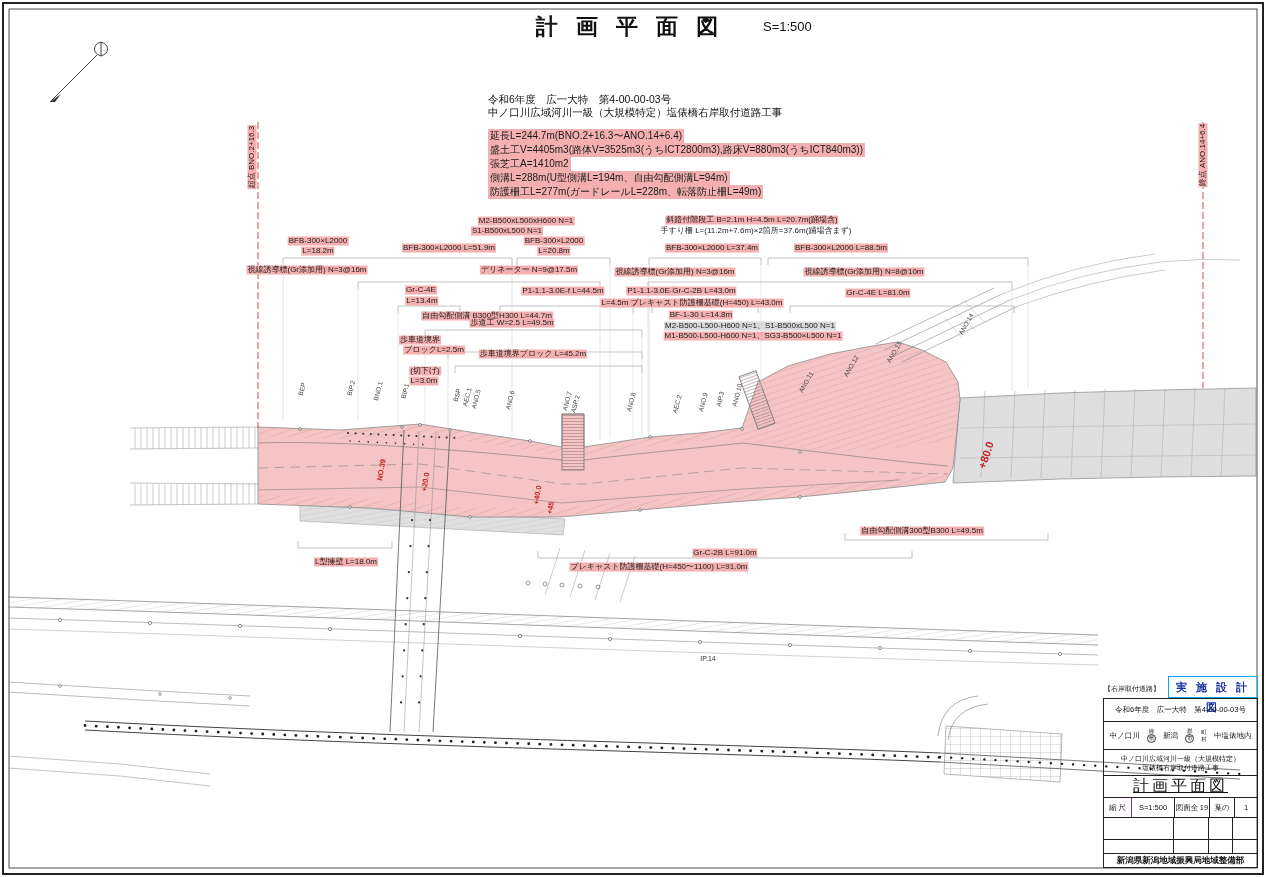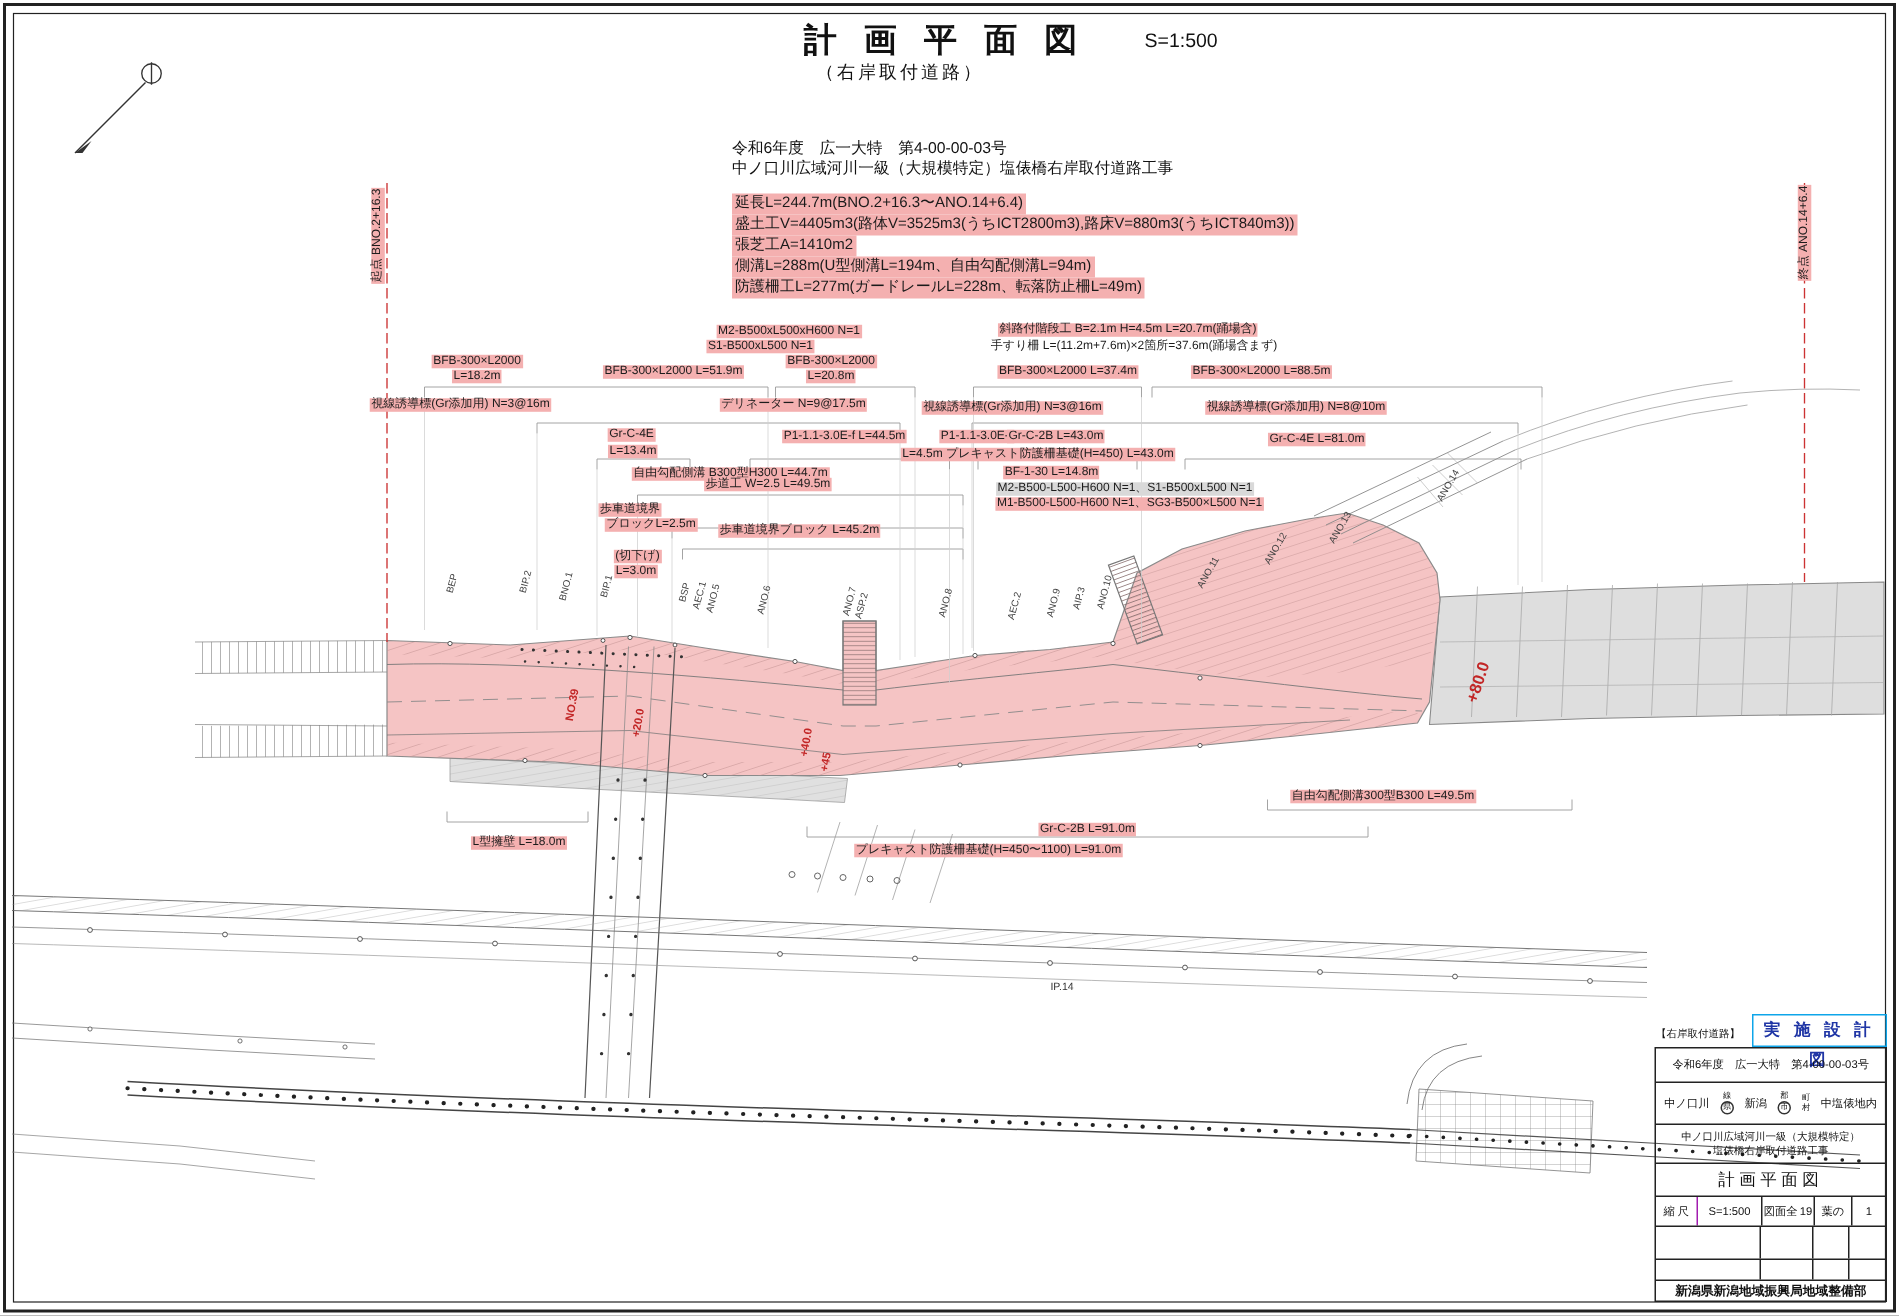--- a/index.html
+++ b/index.html
@@ -193,21 +193,20 @@
         <circle cx="470" cy="517" r="1.4"></circle>
         <circle cx="640" cy="510" r="1.4"></circle>
       <circle cx="800" cy="497" r="1.4"></circle>
         <circle cx="402" cy="427" r="1.3"></circle>
         <circle cx="450" cy="430" r="1.3"></circle>
     </g>
   </svg>
 
   <div id="main-title">計 画 平 面 図</div>
   <div id="main-scale">S=1:500</div>
-  <div id="sub-title">（右岸取付道路）</div>
   <div id="hdr">
     <div>令和6年度　広一大特　第4-00-00-03号</div>
     <div>中ノ口川広域河川一級（大規模特定）塩俵橋右岸取付道路工事</div>
   </div>
 
   <div id="summary">
       <div class="sline">延長L=244.7m(BNO.2+16.3〜ANO.14+6.4)</div>
       <div class="sline">盛土工V=4405m3(路体V=3525m3(うちICT2800m3),路床V=880m3(うちICT840m3))</div>
       <div class="sline">張芝工A=1410m2</div>
       <div class="sline">側溝L=288m(U型側溝L=194m、自由勾配側溝L=94m)</div>
@@ -301,21 +300,21 @@
         <span class="stack">
             <span>町</span>
             <span>村</span>
           </span>
         <span>中塩俵地内</span>
       </div>
       <div class="tbrow c" style="top:50px;height:26px;flex-direction:column;font-size:7px;line-height:9px;">
         <span>中ノ口川広域河川一級（大規模特定）</span>
         <span>塩俵橋右岸取付道路工事</span>
       </div>
-      <div class="tbrow c" style="top:76px;height:22px;font-size:11px;letter-spacing:3px;">計画平面図</div>
+      <div class="tbrow c" style="top:76px;height:22px;font-size:16px;letter-spacing:3px;text-decoration:underline;">計画平面図</div>
       <div class="tbrow" style="top:98px;height:20px;display:flex;">
         <span class="c" style="width:27px;border-right:1px solid #a21caf;">縮 尺</span>
         <span class="c" style="width:42px;border-right:1px solid #222;">S=1:500</span>
         <span class="c" style="width:24px;">図面全</span>
         <span class="c" style="width:10px;border-right:1px solid #222;">19</span>
         <span class="c" style="width:24px;border-right:1px solid #222;">葉の</span>
         <span class="c" style="flex:1;">1</span>
       </div>
       <div class="tbrow" style="top:118px;height:22px;">
         <span class="vline" style="left:69px;"></span>

